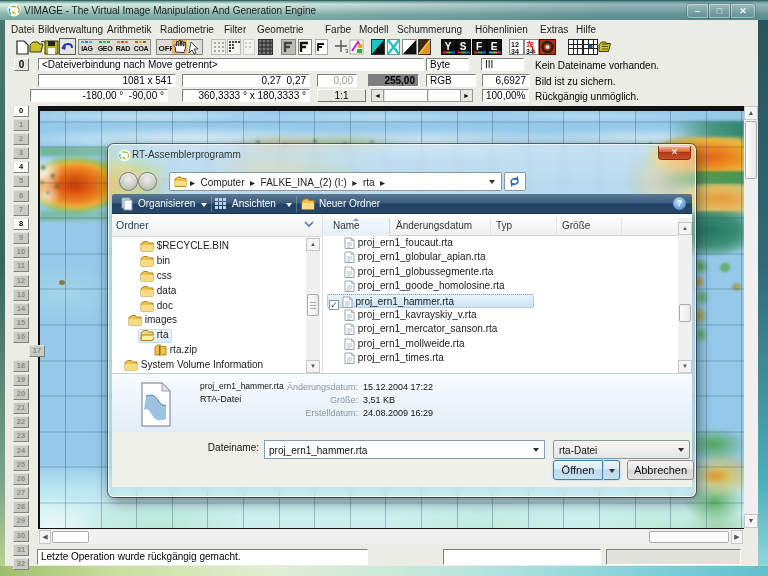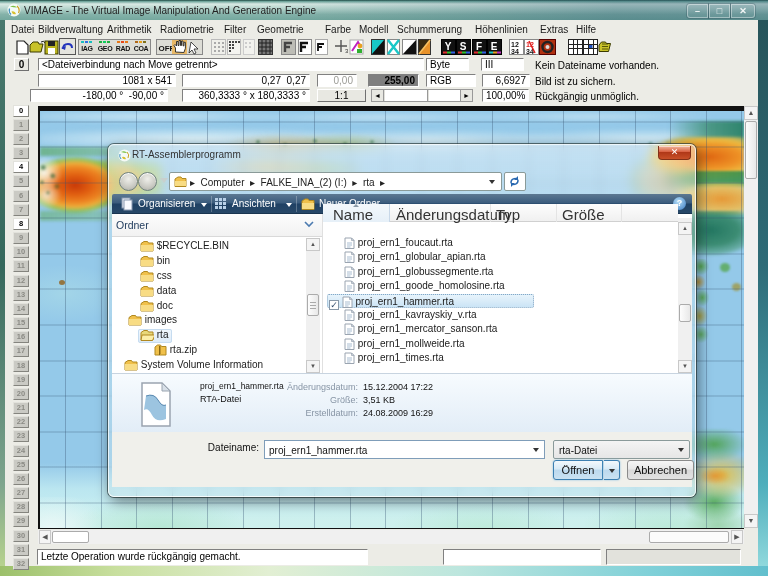--- a/index.html
+++ b/index.html
@@ -390,21 +390,21 @@
     <div class="abs rulbtn" style="top:203.7px;">7</div>
     <div class="abs rulbtn on" style="top:217.9px;">8</div>
     <div class="abs rulbtn" style="top:232.0px;">9</div>
     <div class="abs rulbtn" style="top:246.2px;">10</div>
     <div class="abs rulbtn" style="top:260.4px;">11</div>
     <div class="abs rulbtn" style="top:274.5px;">12</div>
     <div class="abs rulbtn" style="top:288.7px;">13</div>
     <div class="abs rulbtn" style="top:302.9px;">14</div>
     <div class="abs rulbtn" style="top:317.1px;">15</div>
     <div class="abs rulbtn" style="top:331.2px;">16</div>
-    <div class="abs rulbtn" style="top:345.4px;">17</div>
+    <div class="abs rulbtn" style="top:345.4px;margin-left:16px;">17</div>
     <div class="abs rulbtn" style="top:359.6px;">18</div>
     <div class="abs rulbtn" style="top:373.7px;">19</div>
     <div class="abs rulbtn" style="top:387.9px;">20</div>
     <div class="abs rulbtn" style="top:402.1px;">21</div>
     <div class="abs rulbtn" style="top:416.2px;">22</div>
     <div class="abs rulbtn" style="top:430.4px;">23</div>
     <div class="abs rulbtn" style="top:444.6px;">24</div>
     <div class="abs rulbtn" style="top:458.8px;">25</div>
     <div class="abs rulbtn" style="top:472.9px;">26</div>
     <div class="abs rulbtn" style="top:487.1px;">27</div>
@@ -545,21 +545,21 @@
   <div class="abs sb-track" style="left:198px;top:94px;width:14px;height:135px;"></div>
   <div class="abs sb-btn" style="left:198px;top:94px;width:14px;height:13px;font-size:6px;line-height:11px;">▲</div>
   <div class="abs sb-thumb" style="left:199px;top:150px;width:12px;height:22px;">
       <div style="margin:7px 2px 0;border-top:1px solid #AAA;"></div>
       <div style="margin:2px 2px 0;border-top:1px solid #AAA;"></div>
       <div style="margin:2px 2px 0;border-top:1px solid #AAA;"></div>
     </div>
   <div class="abs sb-btn" style="left:198px;top:216px;width:14px;height:13px;font-size:6px;line-height:11px;">▼</div>
 
   <div class="abs" style="left:214px;top:70px;width:370px;height:159px;background:#fff;border-left:1px solid #E0E0E0;"></div>
-  <div class="abs" style="left:215px;top:60px;width:355px;height:18px;background:linear-gradient(180deg,#FDFDFD,#F0F0F0);border-bottom:1px solid #D0D0D0;font-size:15px;color:#333;text-align:right;">
+  <div class="abs" style="left:215px;top:74px;width:355px;height:18px;background:linear-gradient(180deg,#FDFDFD,#F0F0F0);border-bottom:1px solid #D0D0D0;font-size:10px;color:#333;text-align:right;">
     <div class="abs" style="left:0;top:0;width:67px;height:18px;background:linear-gradient(180deg,#F3F8FC,#E6F0F8);border-right:1px solid #C8D8E8;"></div>
     <div class="abs" style="left:10px;top:2px;">Name</div>
     <div class="abs" style="left:30px;top:0px;width:0;height:0;border-left:3px solid transparent;border-right:3px solid transparent;border-bottom:3px solid #8A9AA8;"></div>
     <div class="abs" style="left:73px;top:2px;">Änderungsdatum</div>
     <div class="abs" style="left:173px;top:2px;">Typ</div>
     <div class="abs" style="left:239px;top:2px;">Größe</div>
     <div class="abs" style="left:167px;top:0;width:1px;height:18px;background:#E4E4E4;"></div>
     <div class="abs" style="left:233px;top:0;width:1px;height:18px;background:#E4E4E4;"></div>
     <div class="abs" style="left:298px;top:0;width:1px;height:18px;background:#E4E4E4;"></div>
   </div>

